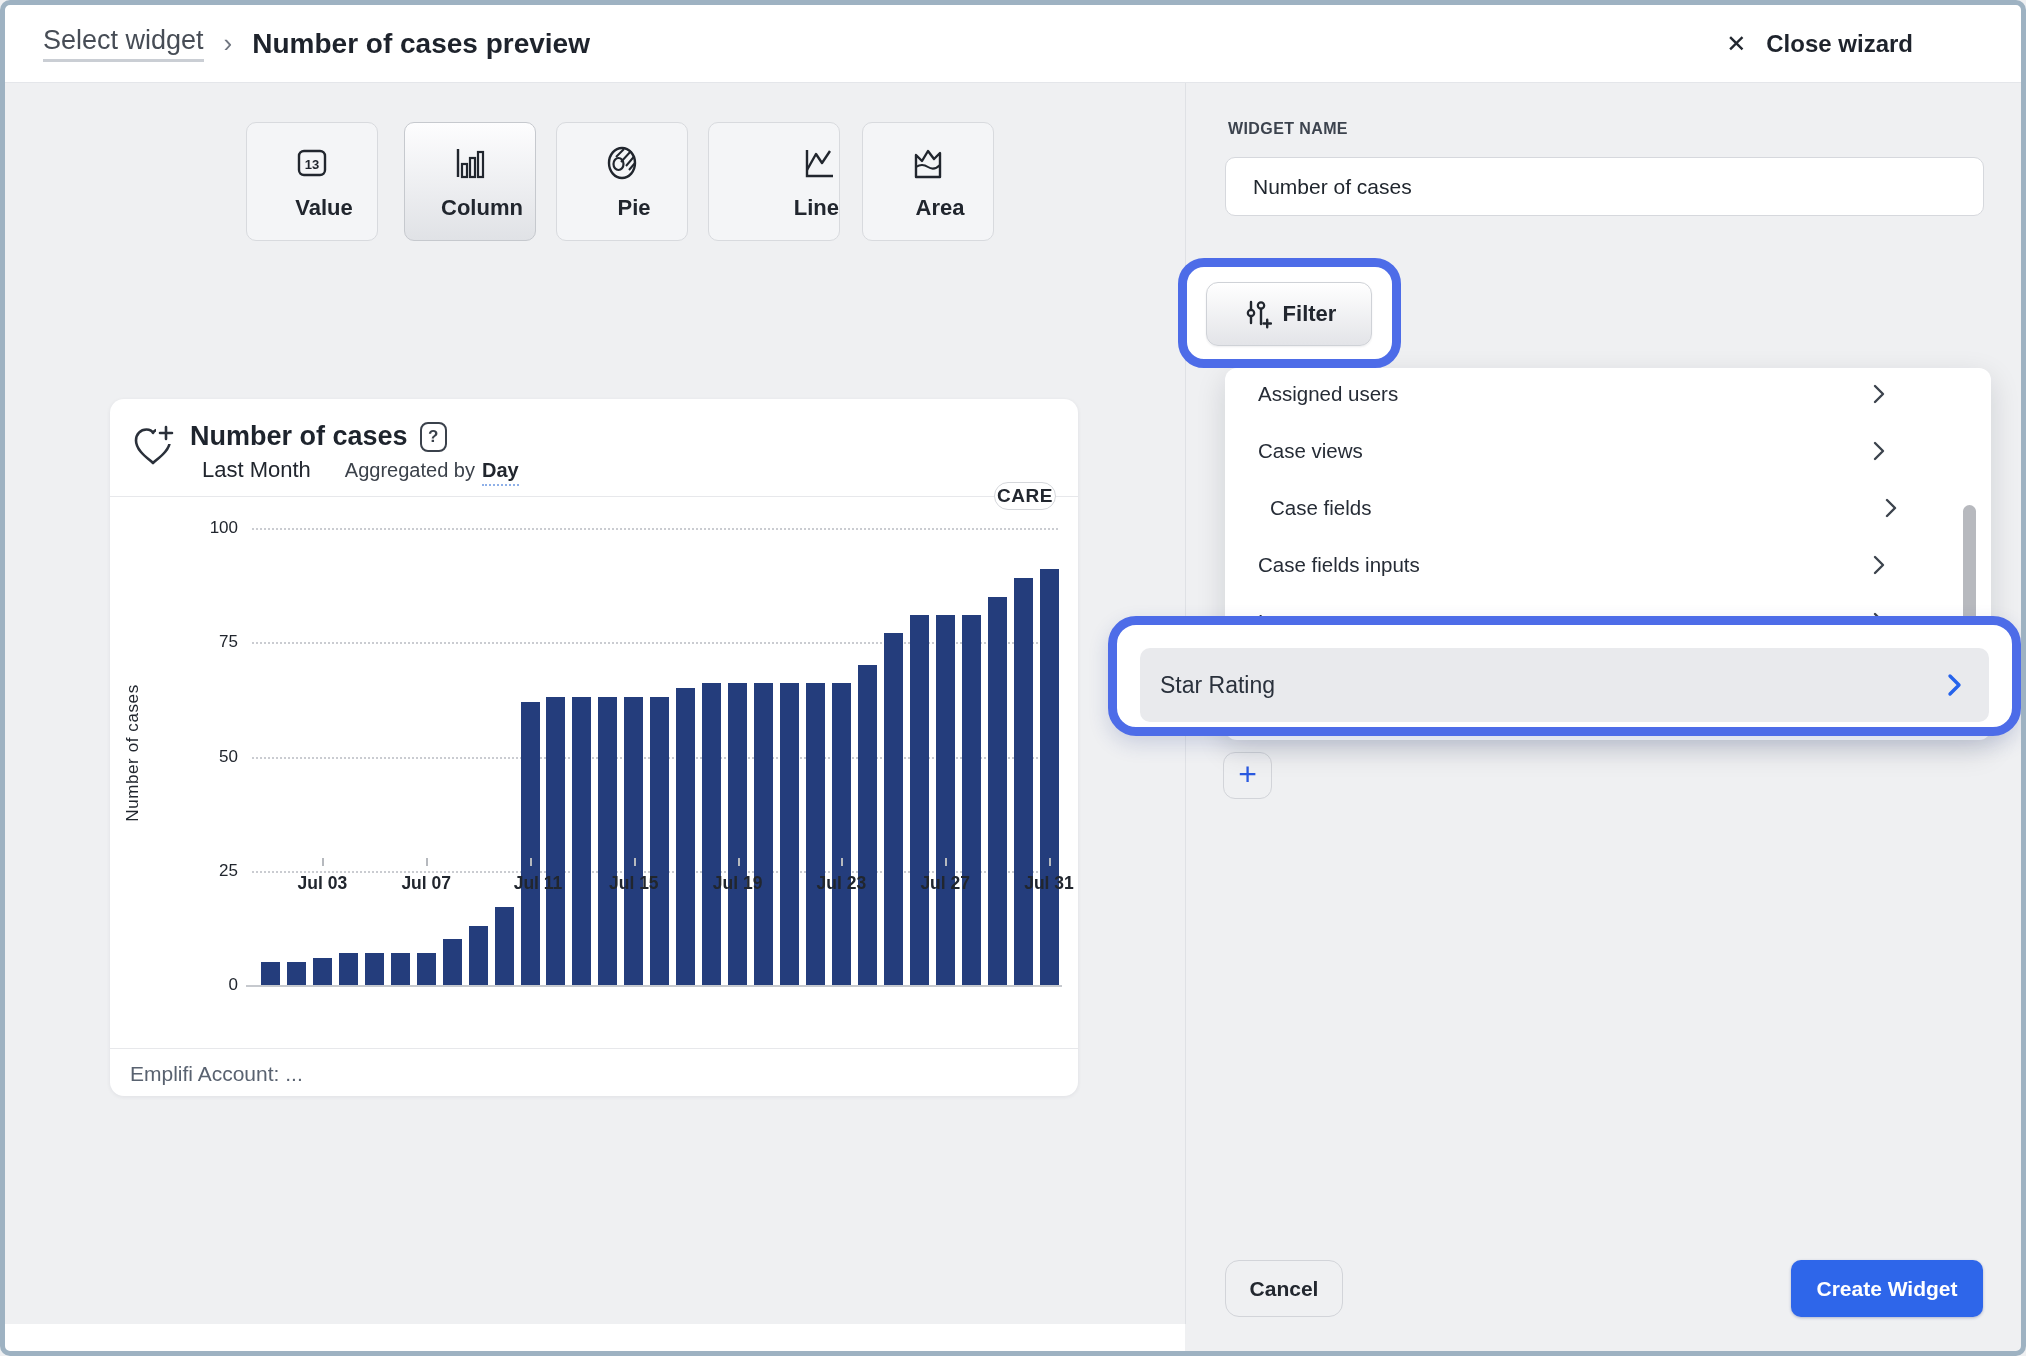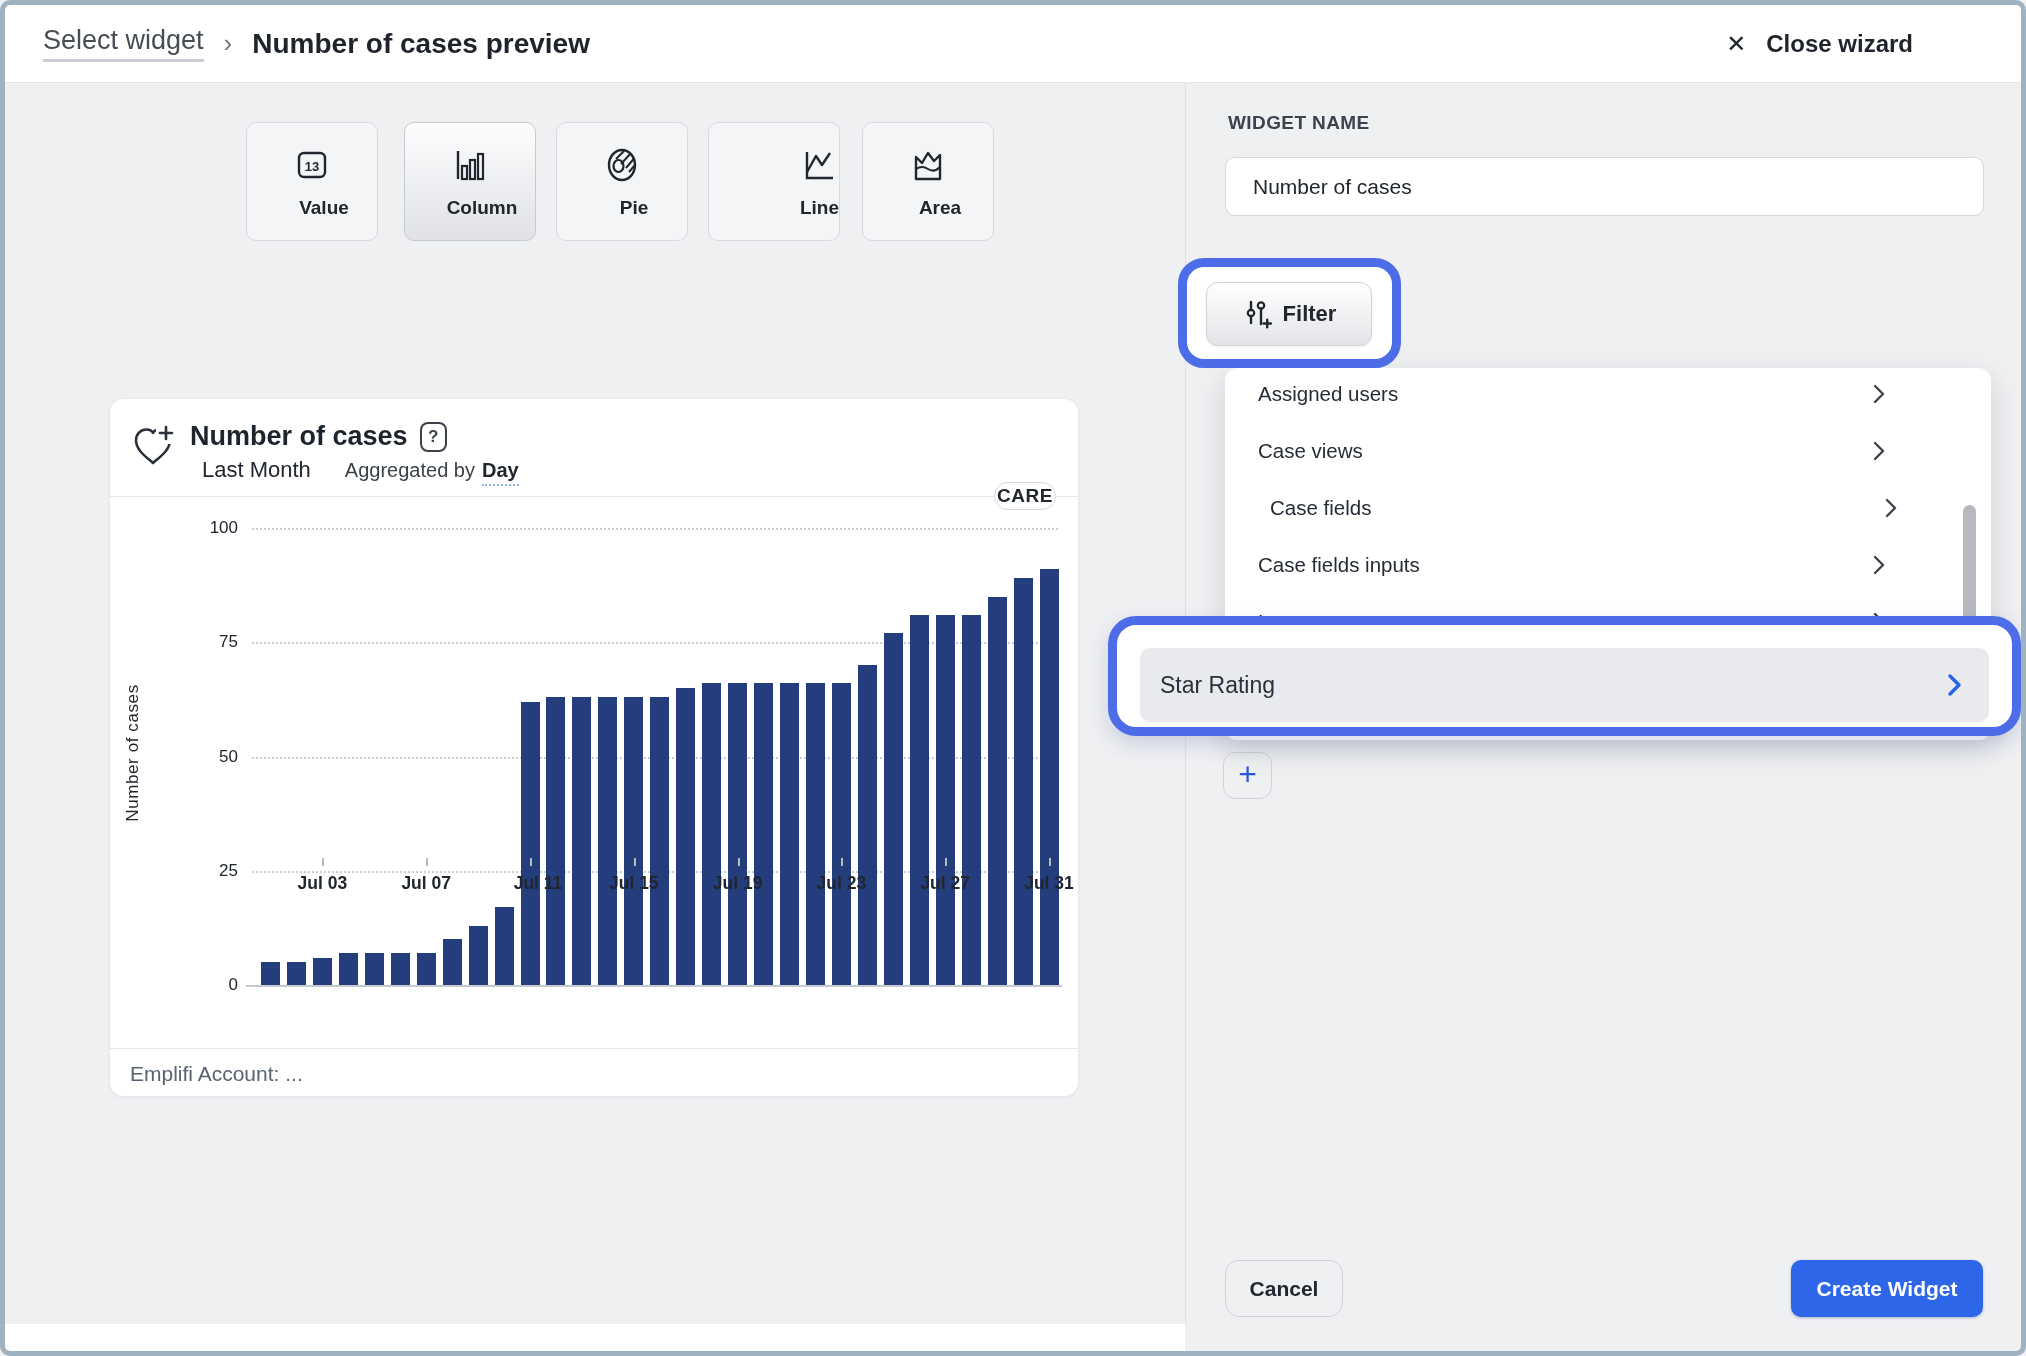--- a/index.html
+++ b/index.html
@@ -19,21 +19,21 @@
   #close-wizard .x{font-size:24px;color:#22272f;}
   #close-wizard .lbl{font-size:24px;font-weight:bold;color:#1e232c;margin-left:8px;}
 
   
   #type-row{position:absolute;left:0;top:0;}
   .type-btn{position:absolute;width:132px;height:119px;border:1px solid #d8dade;border-radius:10px;
             background:#f4f5f7;display:flex;flex-direction:column;align-items:center;justify-content:center;
             gap:12px;cursor:pointer;}
   .type-btn.selected{background:linear-gradient(180deg,#fdfdfe 0%,#e0e2e6 100%);border-color:#c6c9ce;}
   .type-btn .t-icon{width:40px;height:40px;display:flex;align-items:center;justify-content:center;}
-  .type-btn .t-label{font-size:19px;font-weight:bold;color:#21262e;margin-left:24px;}
+  .type-btn .t-label{font-size:22px;font-weight:bold;color:#21262e;margin-left:24px;}
 
   
   #card{position:absolute;left:110px;top:399px;width:968px;height:697px;background:#fff;border-radius:14px;
         box-shadow:0 1px 4px rgba(25,35,50,.07);}
   #card-head-icon{position:absolute;left:20px;top:24px;width:46px;height:46px;}
   #card-title{position:absolute;left:80px;top:22px;font-size:27px;font-weight:bold;color:#1e242d;display:flex;align-items:center;gap:12px;}
   .help-badge{display:inline-flex;align-items:center;justify-content:center;width:27px;height:30px;
               border:2px solid #3a414b;border-radius:8px;font-size:17px;font-weight:bold;color:#3a414b;cursor:pointer;}
   #card-sub{position:absolute;left:92px;top:58px;display:flex;align-items:baseline;}
   #period{font-size:22px;color:#21262e;}
@@ -51,21 +51,21 @@
   #axis-x{position:absolute;left:-6px;bottom:-2px;width:816px;height:2px;background:#c6c9ce;}
   .bar{position:absolute;bottom:0;width:19px;background:#243d7c;}
   .xtick{position:absolute;top:459px;width:2px;height:8px;background:#b6b9be;}
   .xlabel{position:absolute;top:474px;width:90px;margin-left:-45px;text-align:center;font-size:17.5px;font-weight:600;color:#21262e;}
   #card-footer-divider{position:absolute;left:0;top:649px;width:100%;height:1px;background:#e7e8eb;}
   #card-footer{position:absolute;left:20px;top:663px;font-size:21px;color:#596270;}
 
   
   #panel-divider{position:absolute;left:1185px;top:83px;width:1px;height:1241px;background:#dfe1e5;}
   #bottom-strip{position:absolute;left:5px;top:1324px;width:1180px;height:27px;background:#ffffff;z-index:4;}
-  #widget-name-label{position:absolute;left:1228px;top:112px;font-size:19px;font-weight:bold;letter-spacing:.4px;color:#3c434e;}
+  #widget-name-label{position:absolute;left:1228px;top:120px;font-size:16px;font-weight:bold;letter-spacing:.4px;color:#3c434e;}
   #widget-name-input{position:absolute;left:1225px;top:157px;width:759px;height:59px;border:1px solid #d6d8dd;border-radius:10px;
                      background:#fff;font-family:"Liberation Sans",sans-serif;font-size:21px;color:#20262e;padding:0 27px;outline:none;}
 
   #filter-annotation{position:absolute;left:1178px;top:258px;width:223px;height:110px;border:9px solid #4d6ce8;
                      border-radius:26px;background:#fff;z-index:6;}
   #filter-btn{position:absolute;left:19px;top:15px;width:166px;height:64px;border:1px solid #cfd2d7;border-radius:12px;
               background:linear-gradient(180deg,#ffffff 0%,#e3e4e8 100%);display:flex;align-items:center;justify-content:center;
               gap:11px;cursor:pointer;box-shadow:0 1px 2px rgba(20,30,50,.08);}
   #filter-btn .f-label{font-size:22px;font-weight:bold;color:#22272f;}
 

